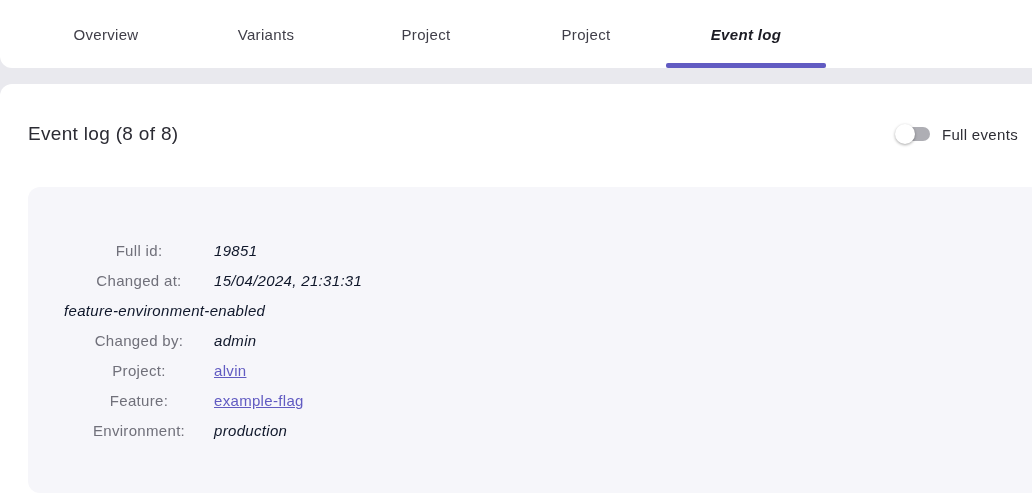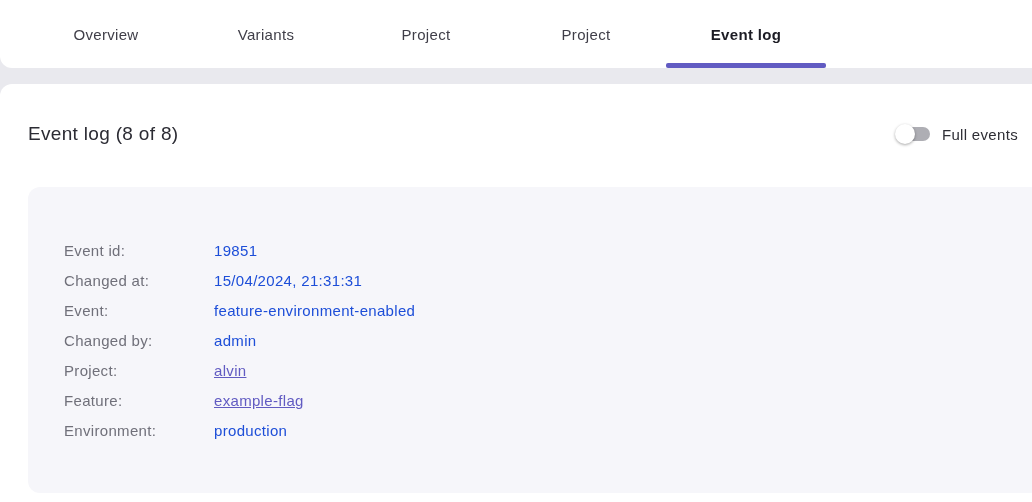--- a/index.html
+++ b/index.html
@@ -23,38 +23,39 @@
   .tab {
     width: 160px;
     display: flex;
     align-items: center;
     justify-content: center;
     position: relative;
     font-size: 15px;
     color: #3f3e48;
     cursor: pointer;
   }
-  .tab.active { color: #1c1c24; font-weight: bold; }
+  .tab.active { color: #1c1c24; font-weight: bold; font-style: italic; }
   .tab.active::after {
     content: "";
     position: absolute;
     left: 0; right: 0; bottom: 0;
     height: 5px;
     background: #615bc2;
     border-radius: 2px;
   }
 
   
   .panel {
     margin-top: 16px;
     background: #ffffff;
     border-radius: 12px 0 0 0;
     height: 418px;
     padding: 36px 14px 0 28px;
     overflow: hidden;
+    text-align: center;
   }
   .panel-header {
     display: flex;
     align-items: center;
     justify-content: space-between;
     height: 28px;
   }
   .panel-title {
     font-size: 19px;
     font-weight: 500;
@@ -101,21 +102,21 @@
     display: flex;
     align-items: center;
     height: 30px;
     font-size: 15px;
   }
   .event-label {
     width: 150px;
     flex: 0 0 auto;
     color: #70707a;
   }
-  .event-value { color: #1d4ed8; }
+  .event-value { color: #0f172a; font-style: italic; }
   a.event-link {
     color: #615bc2;
     text-decoration: underline;
     cursor: pointer;
   }
 </style>
 </head>
 <body>
 
 <div class="tabbar">
@@ -133,29 +134,28 @@
       <div class="switch">
         <div class="switch-track"></div>
         <div class="switch-thumb"></div>
       </div>
       <div class="toggle-label">Full events</div>
     </div>
   </div>
 
   <div class="event-card">
     <div class="event-row">
-      <span class="event-label">Event id:</span>
+      <span class="event-label">Full id:</span>
       <span class="event-value">19851</span>
     </div>
     <div class="event-row">
       <span class="event-label">Changed at:</span>
       <span class="event-value">15/04/2024, 21:31:31</span>
     </div>
     <div class="event-row">
-      <span class="event-label">Event:</span>
       <span class="event-value">feature-environment-enabled</span>
     </div>
     <div class="event-row">
       <span class="event-label">Changed by:</span>
       <span class="event-value">admin</span>
     </div>
     <div class="event-row">
       <span class="event-label">Project:</span>
       <a class="event-link">alvin</a>
     </div>

